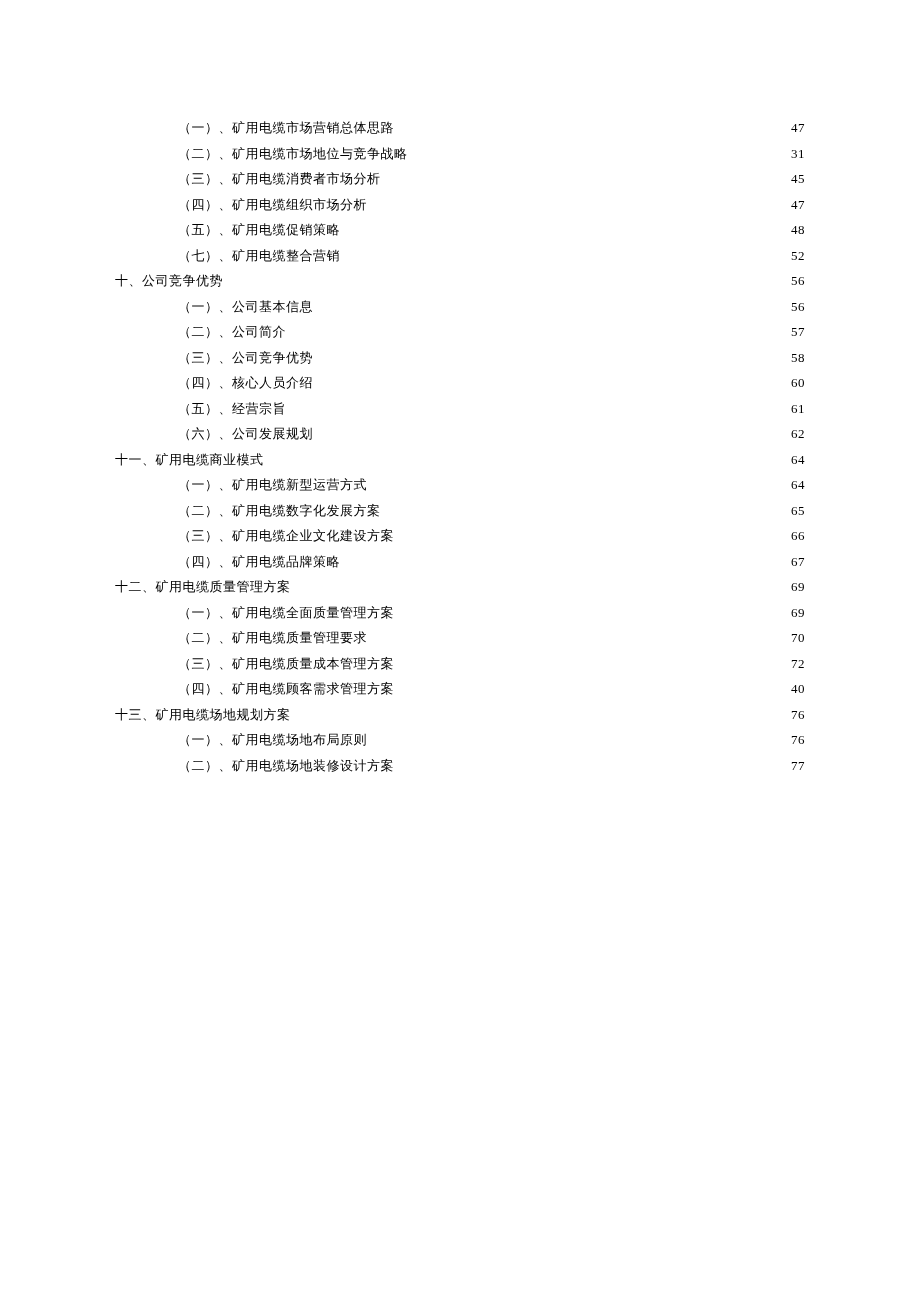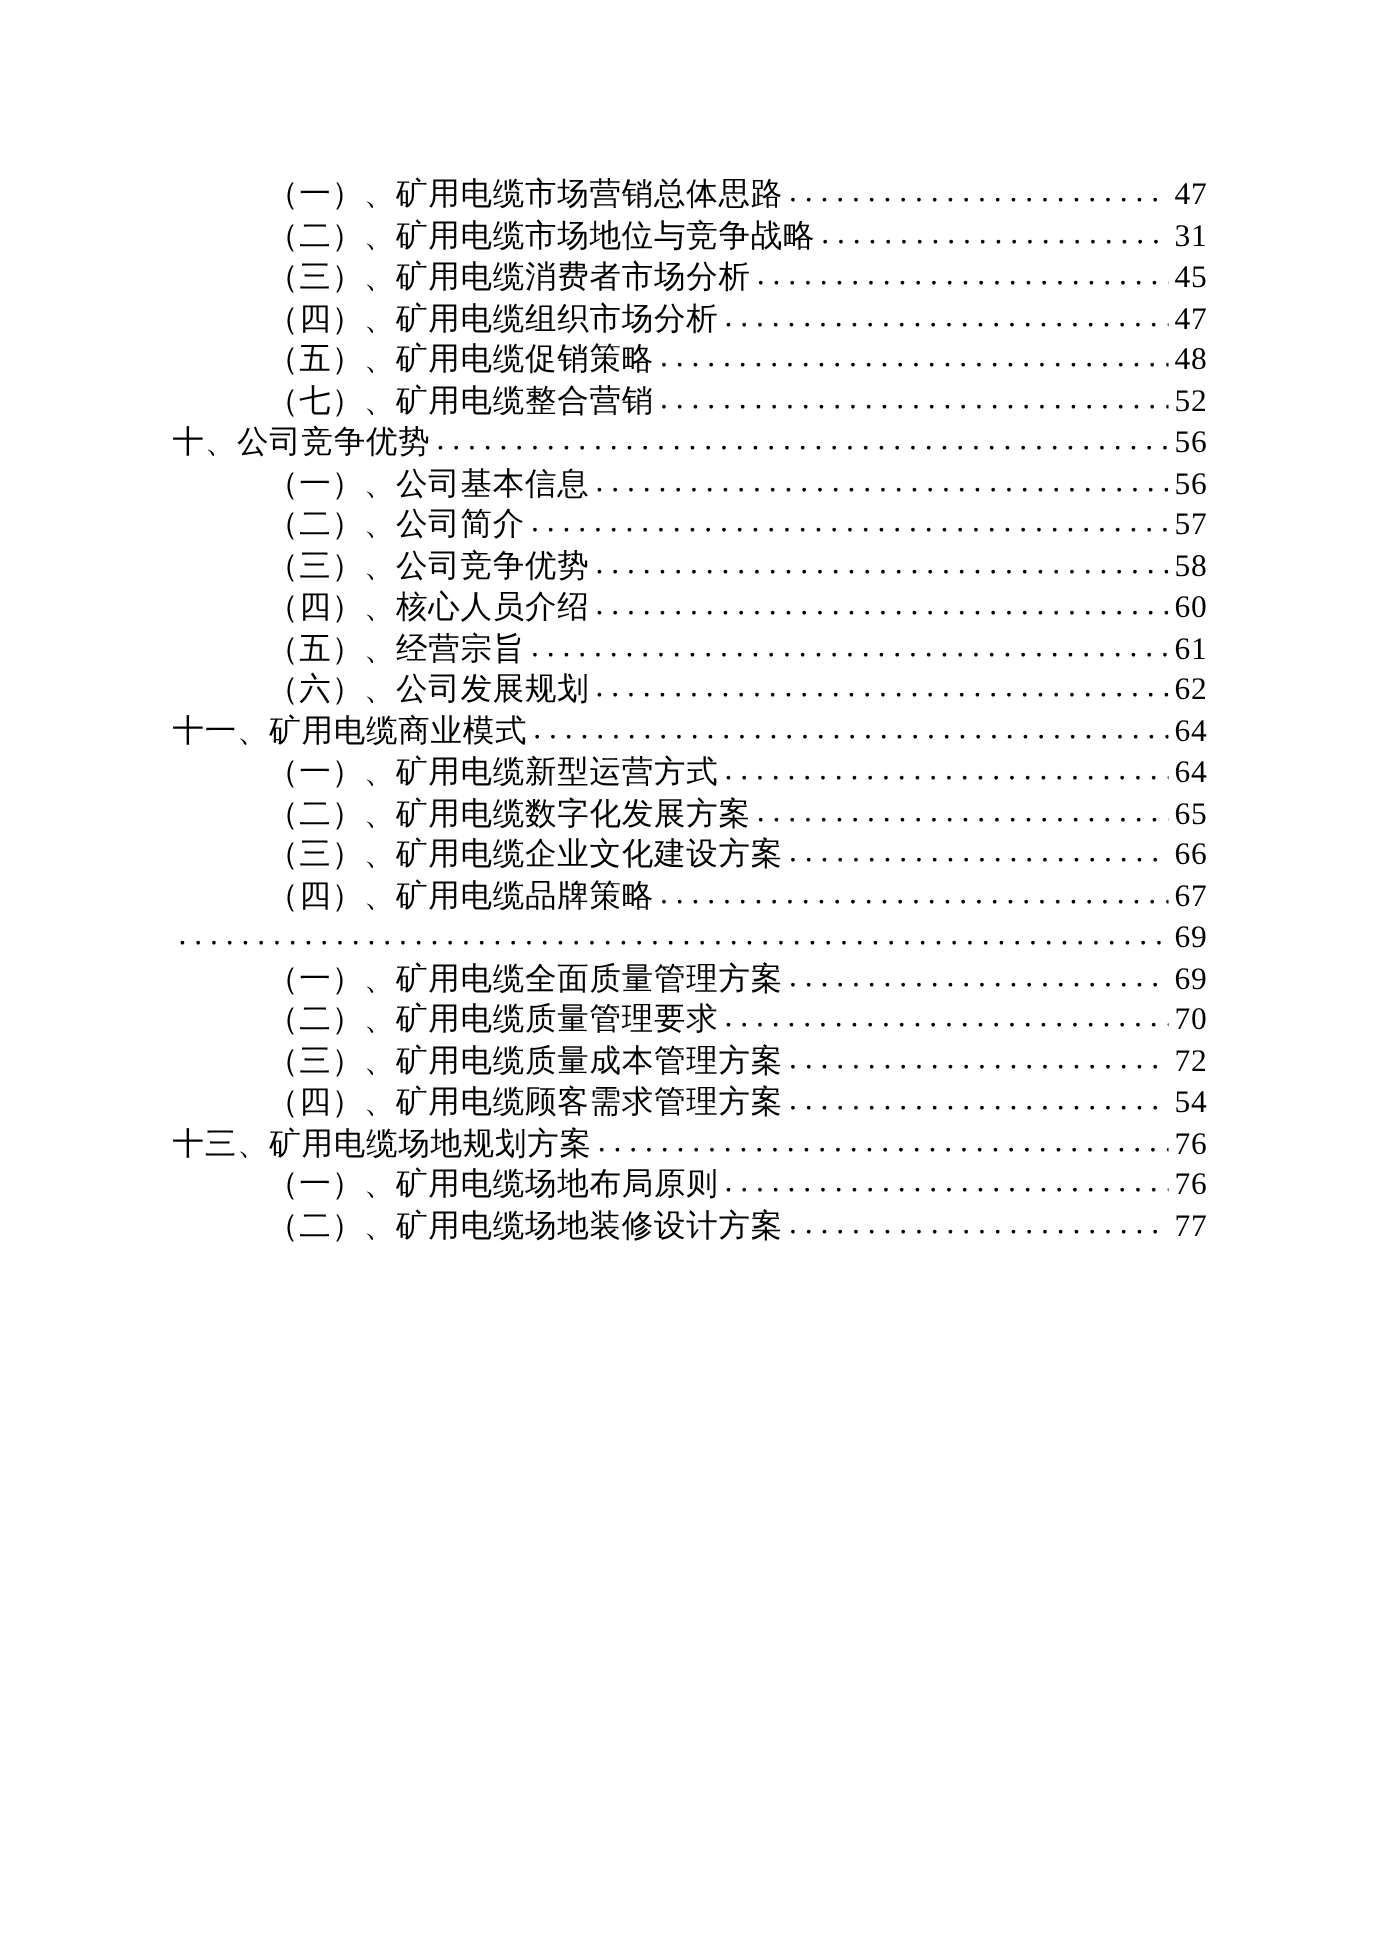--- a/index.html
+++ b/index.html
@@ -8,21 +8,21 @@
     width: 920px;
     background: #fff;
     font-family: "SimSun", "宋体", serif;
     color: #000;
   }
   .page {
     width: 920px;
     height: 1301px;
     padding: 115px 115px 0 115px;
     box-sizing: border-box;
-    font-size: 21px;
+    font-size: 13px;
     line-height: 25.5px;
   }
   .toc-row {
     display: flex;
     align-items: baseline;
     white-space: nowrap;
     letter-spacing: 0.5px;
   }
   .indent-1 { padding-left: 0px; }
   .indent-2 { padding-left: 63px; }
@@ -139,20 +139,21 @@
         <span class="label">（三）、矿用电缆企业文化建设方案</span>
         <span class="dots"></span>
         <span class="pagenum">66</span>
       </div>
       <div class="toc-row indent-2">
         <span class="label">（四）、矿用电缆品牌策略</span>
         <span class="dots"></span>
         <span class="pagenum">67</span>
       </div>
       <div class="toc-row indent-1">
+        <span class="label">十二、矿用电缆质量管理方案</span>
         <span class="dots"></span>
         <span class="pagenum">69</span>
       </div>
       <div class="toc-row indent-2">
         <span class="label">（一）、矿用电缆全面质量管理方案</span>
         <span class="dots"></span>
         <span class="pagenum">69</span>
       </div>
       <div class="toc-row indent-2">
         <span class="label">（二）、矿用电缆质量管理要求</span>
@@ -160,21 +161,21 @@
         <span class="pagenum">70</span>
       </div>
       <div class="toc-row indent-2">
         <span class="label">（三）、矿用电缆质量成本管理方案</span>
         <span class="dots"></span>
         <span class="pagenum">72</span>
       </div>
       <div class="toc-row indent-2">
         <span class="label">（四）、矿用电缆顾客需求管理方案</span>
         <span class="dots"></span>
-        <span class="pagenum">54</span>
+        <span class="pagenum">40</span>
       </div>
       <div class="toc-row indent-1">
         <span class="label">十三、矿用电缆场地规划方案</span>
         <span class="dots"></span>
         <span class="pagenum">76</span>
       </div>
       <div class="toc-row indent-2">
         <span class="label">（一）、矿用电缆场地布局原则</span>
         <span class="dots"></span>
         <span class="pagenum">76</span>

